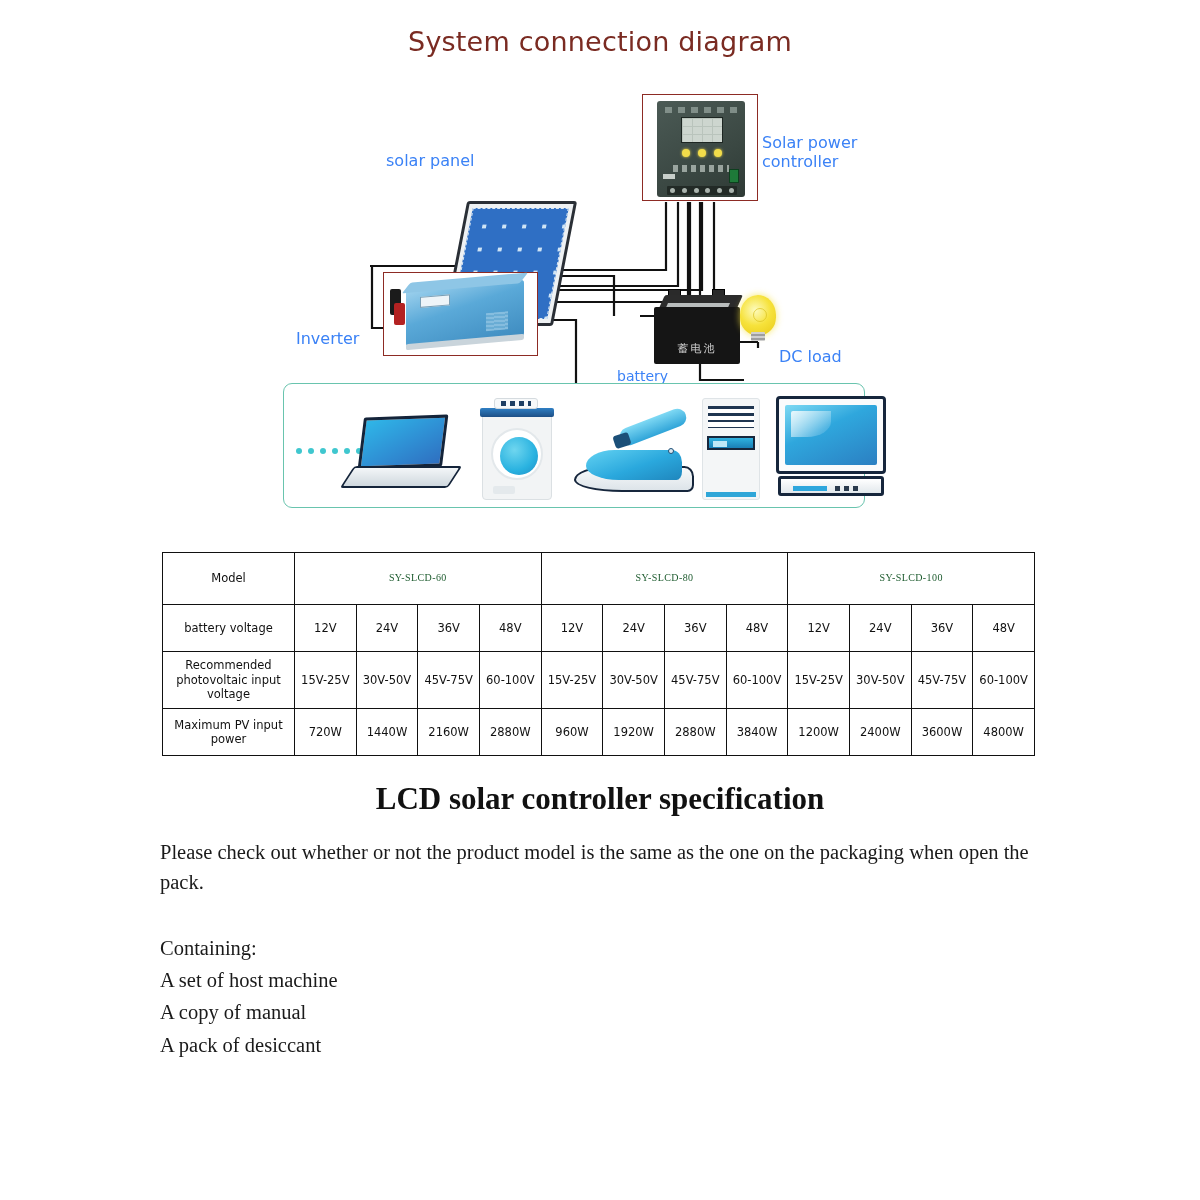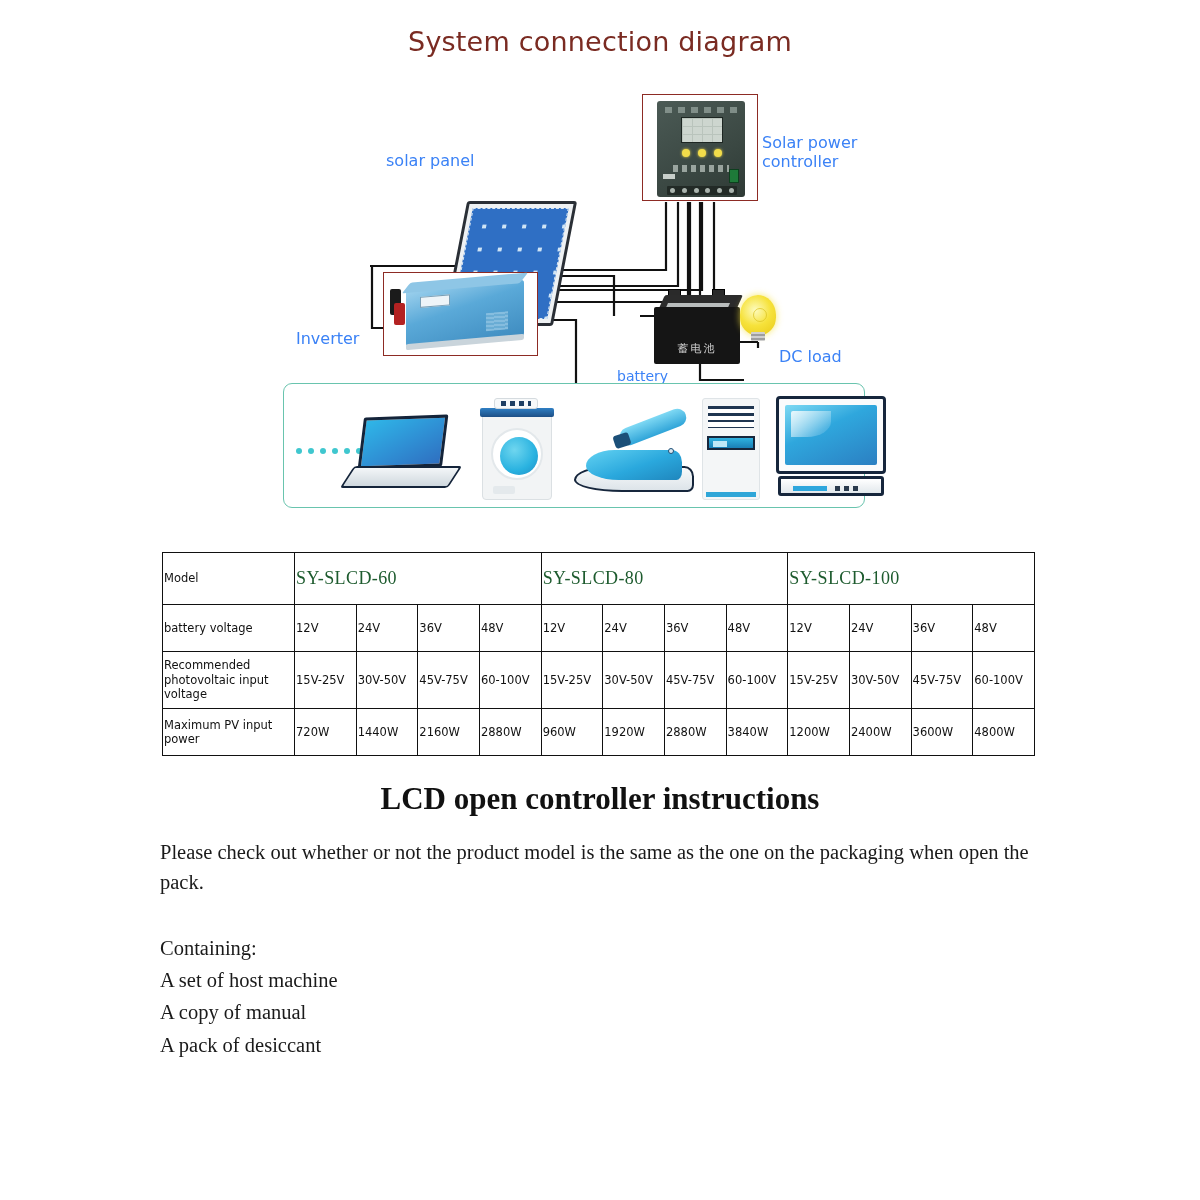--- a/index.html
+++ b/index.html
@@ -197,25 +197,25 @@
   .mon-leds { position:absolute; left:54px; top:7px; width:24px; height:5px;
       background: repeating-linear-gradient(90deg,#2b3b4d 0 5px, transparent 5px 9px);}
 
   
   .spec-table {
     position: absolute; left: 162px; top: 552px; width: 872px;
     border-collapse: collapse; table-layout: fixed;
     font-family: "DejaVu Sans", sans-serif;
   }
   .spec-table td {
-    border: 1.4px solid #111; text-align: left; vertical-align: middle;
+    border: 1.4px solid #111; text-align: center; vertical-align: middle;
     font-size: 11.5px; color: #111; padding: 2px 1px; line-height: 1.25;
   }
   .spec-table .rowlabel { font-size: 11.5px; }
-  .spec-table .modelhdr { color: #1d5b2e; font-size: 18px; font-family: "Liberation Serif", serif; letter-spacing:.4px; }
+  .spec-table .modelhdr { color: #1d5b2e; font-size: 10px; font-family: "Liberation Serif", serif; letter-spacing:.4px; }
   .spec-table tr.r-model td { height: 52px; }
   .spec-table tr.r-batt  td { height: 47px; }
   .spec-table tr.r-pv    td { height: 57px; }
   .spec-table tr.r-pwr   td { height: 47px; }
 
   
   .instr-title {
     position: absolute; left: 0; top: 781px; width: 1200px; text-align: center;
     font-family: "Liberation Serif", serif; font-weight: bold; font-size: 31px; color: #111;
   }
@@ -449,21 +449,21 @@
         <td>2880W</td>
         <td>3840W</td>
         <td>1200W</td>
         <td>2400W</td>
         <td>3600W</td>
         <td>4800W</td>
       </tr>
     </tbody>
   </table>
 
-  <div class="instr-title">LCD open controller instructions</div>
+  <div class="instr-title">LCD solar controller specification</div>
 
   <div class="para p-check">Please check out whether or not the product model is the same as the one on the packaging when open the pack.</div>
 
   <div class="list list-containing">
     <div>Containing:</div>
     <div>A set of host machine</div>
     <div>A copy of manual</div>
     <div>A pack of desiccant</div>
   </div>
 

